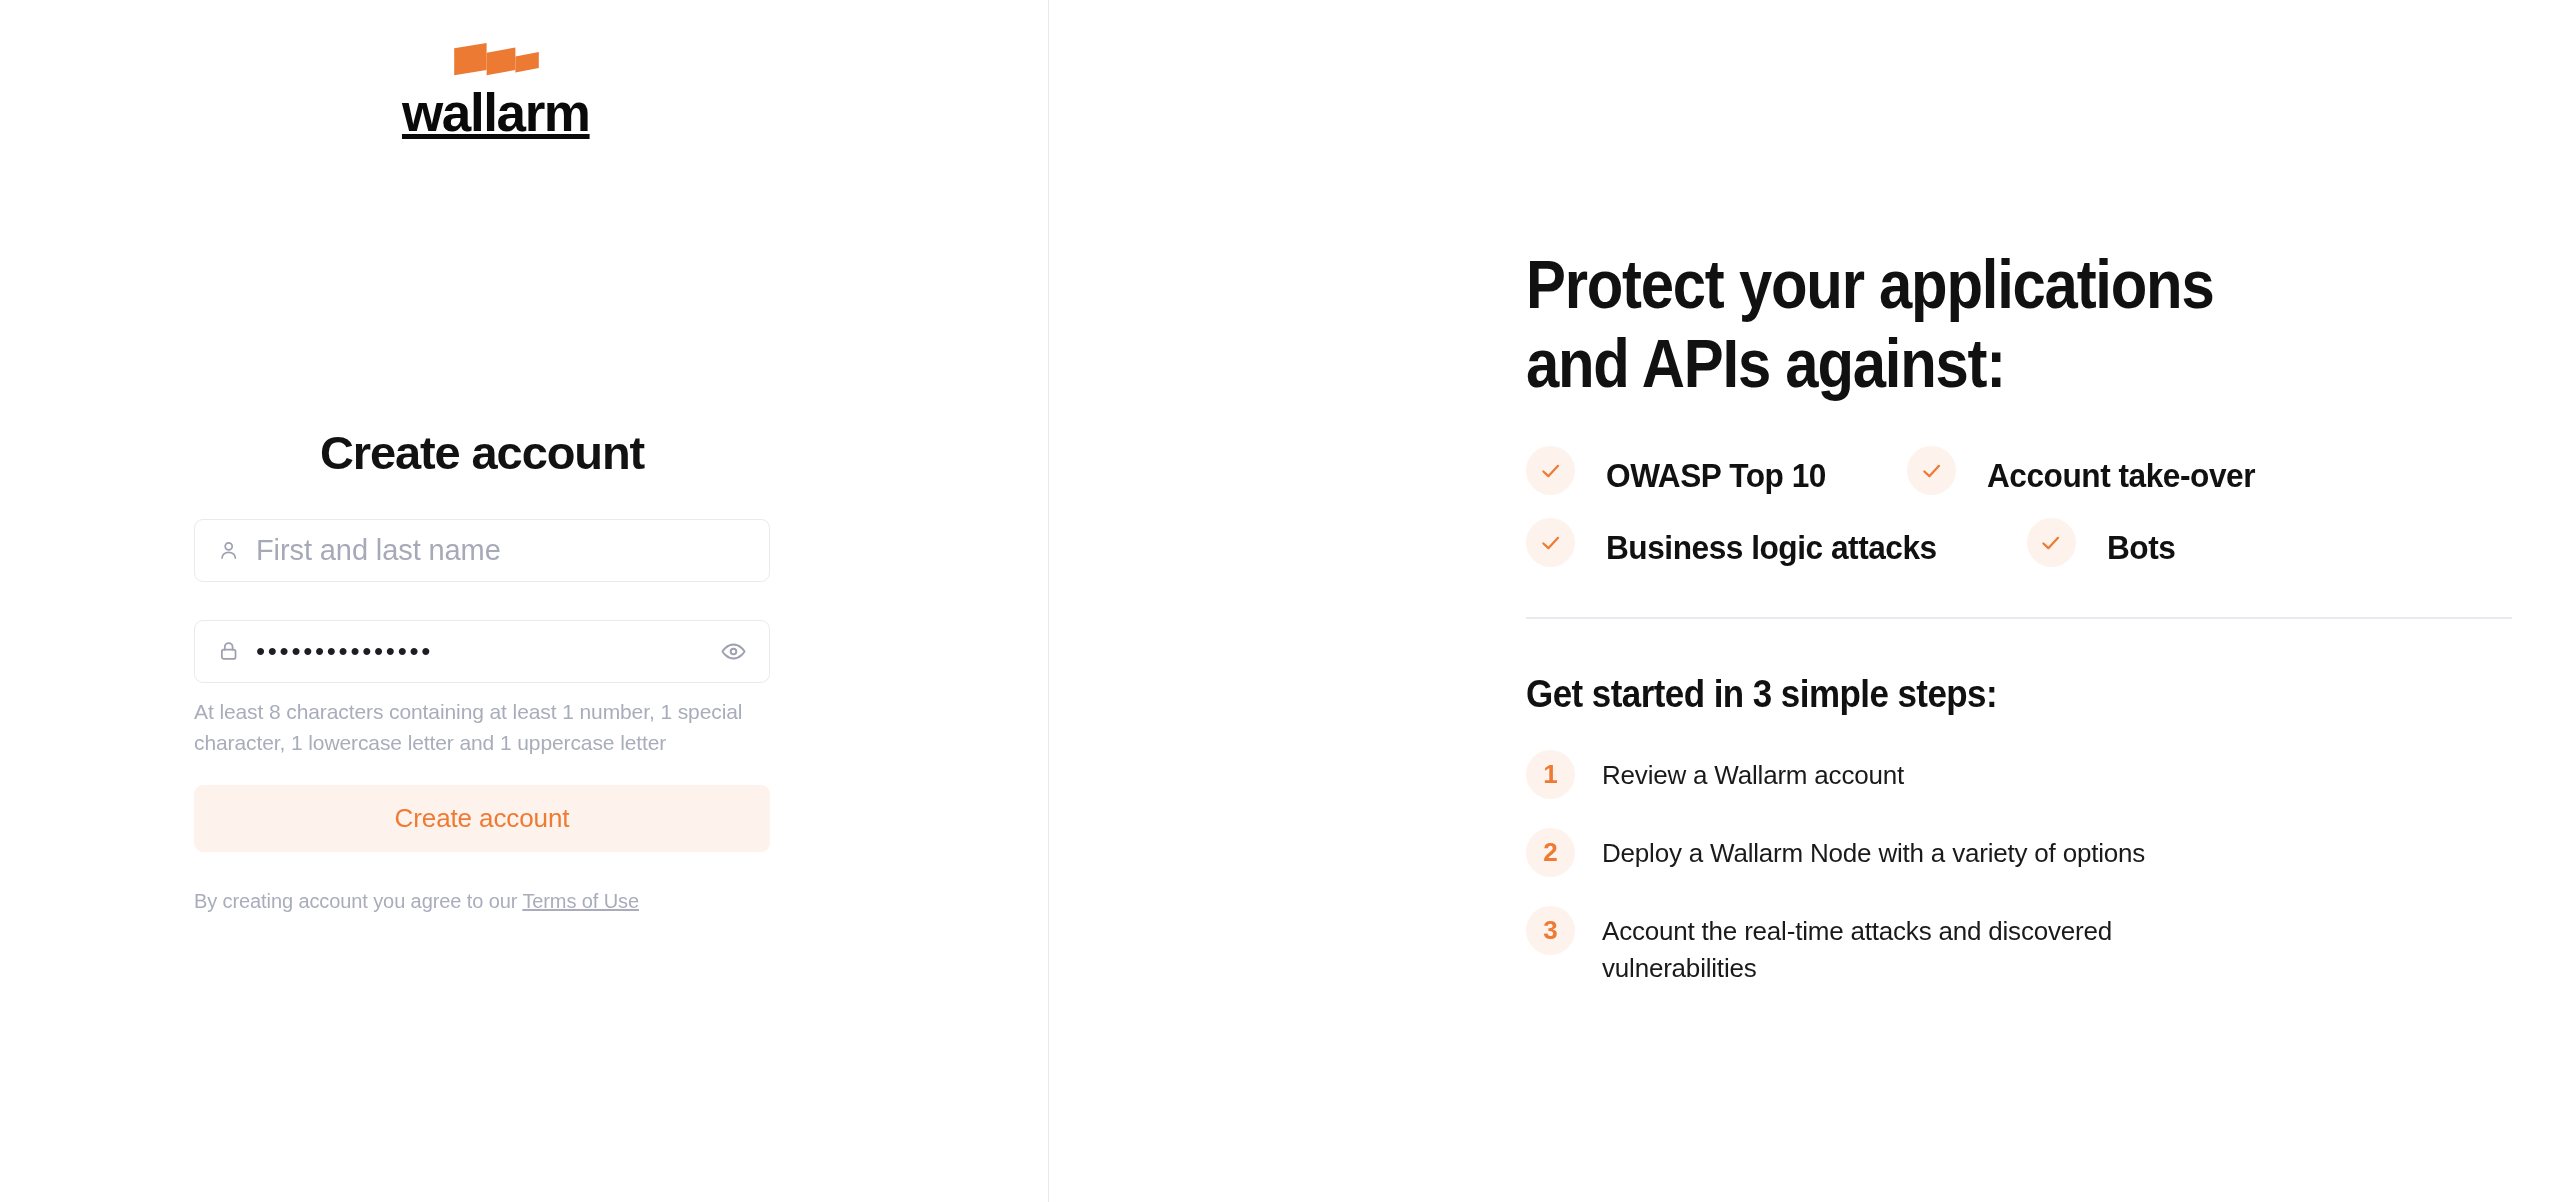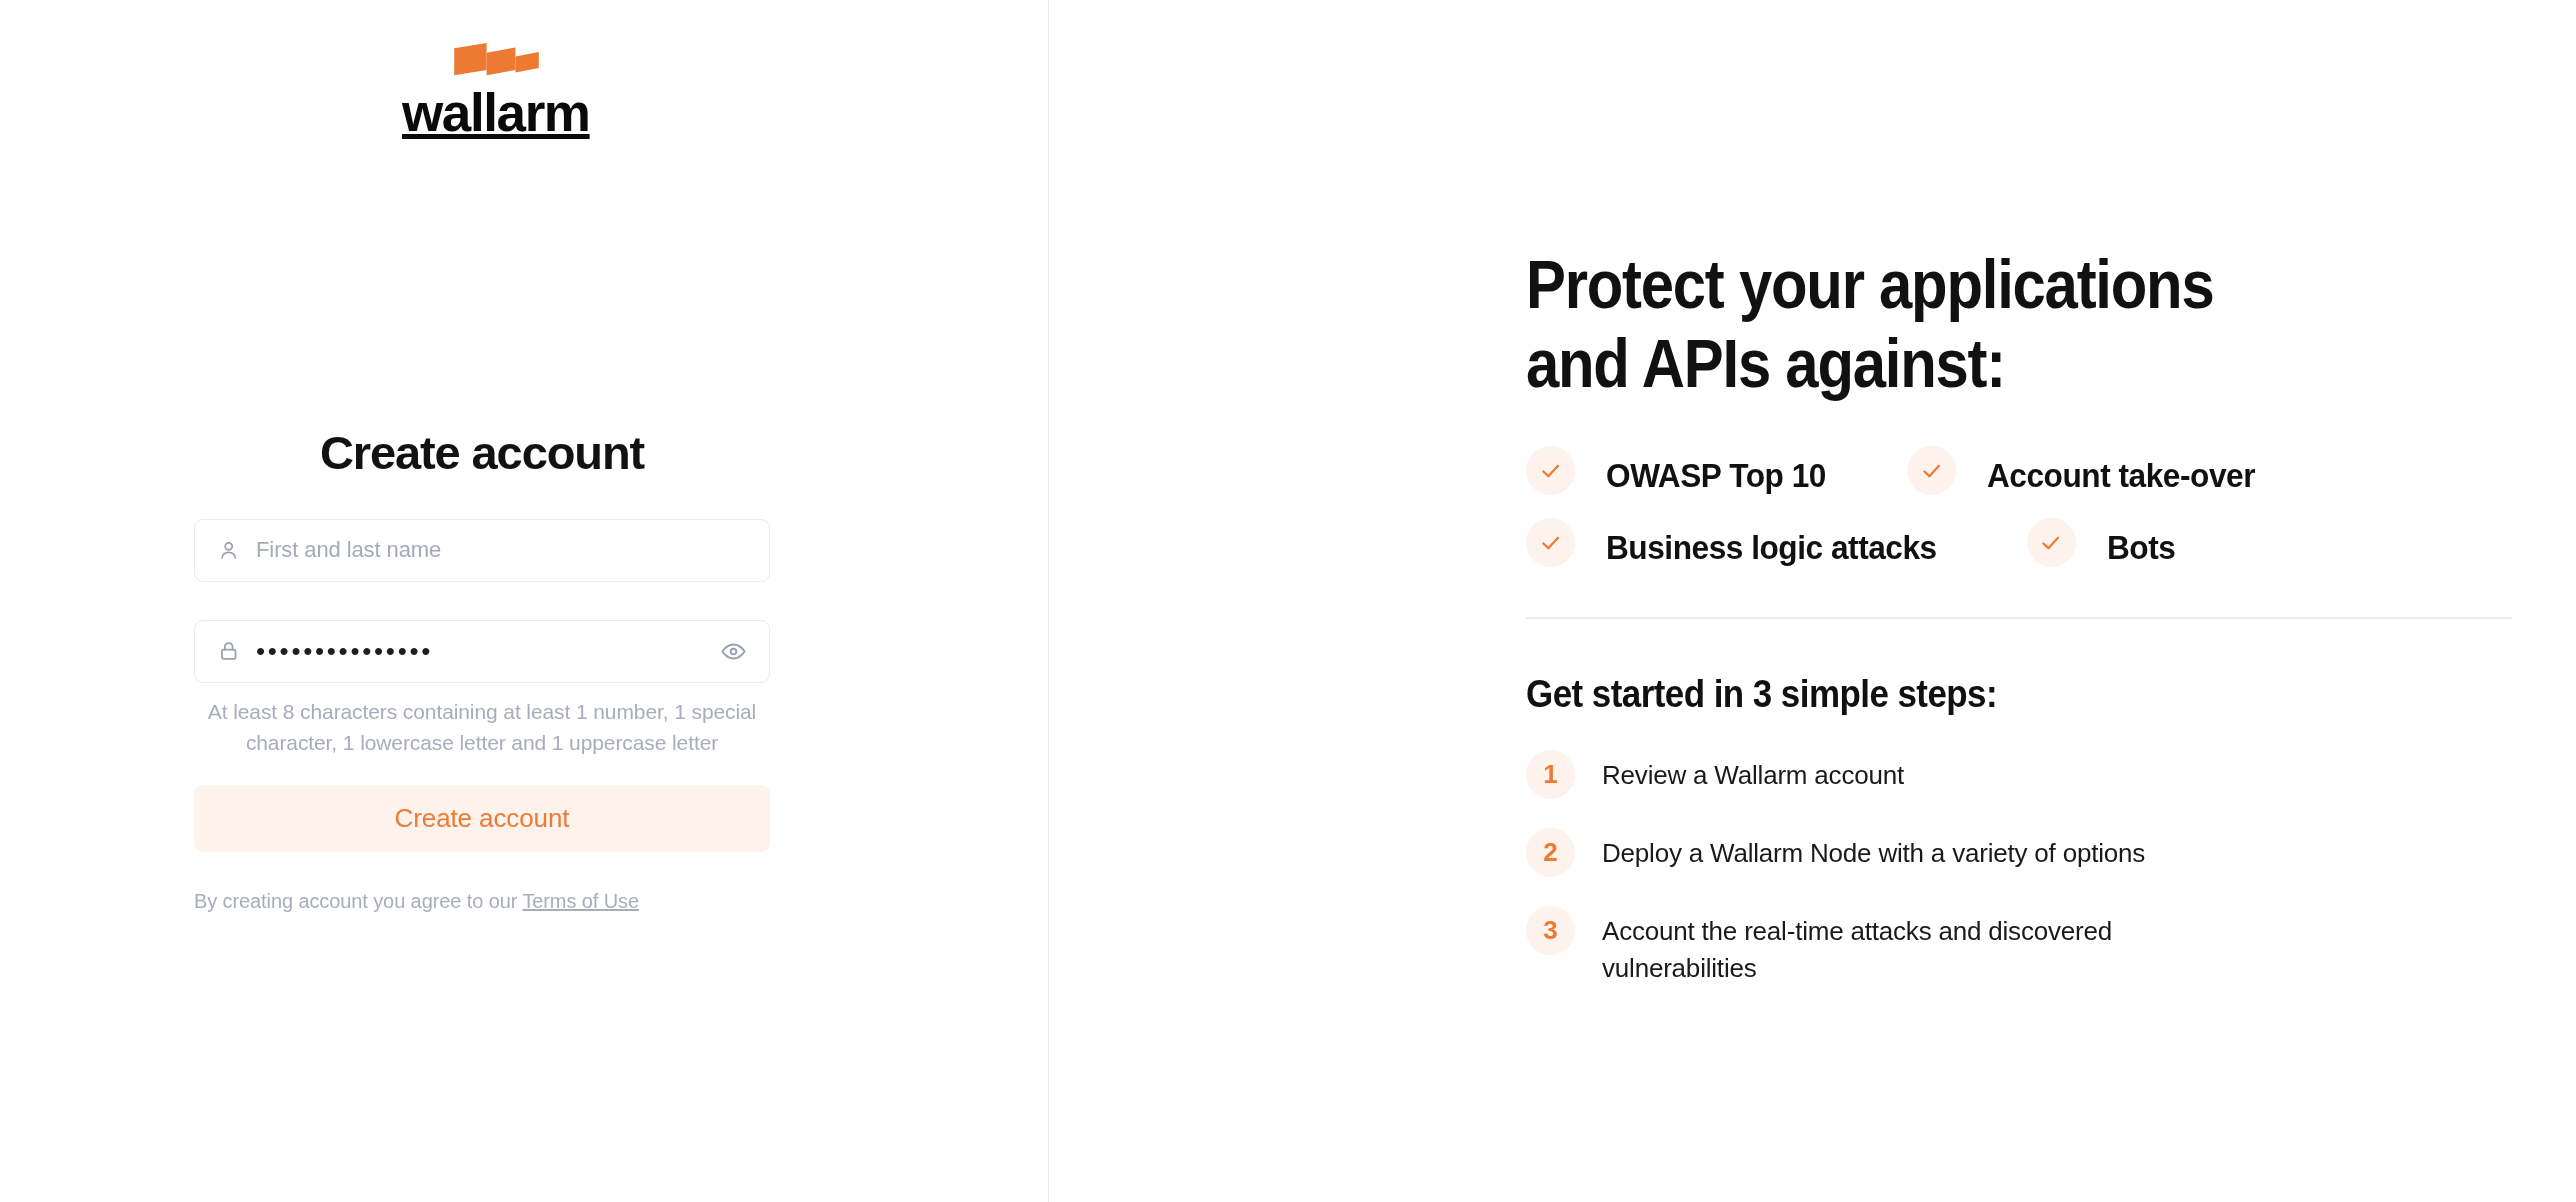--- a/index.html
+++ b/index.html
@@ -100,21 +100,21 @@
   }
   .field-icon svg { display: block; }
 
   .field-input {
     flex: 1;
     border: 0;
     outline: none;
     background: transparent;
     padding: 0 58px 0 61px;
     font-family: "Liberation Sans", sans-serif;
-    font-size: 22px;
+    font-size: 29px;
     color: #ec4899;
     letter-spacing: -0.1px;
   }
   .field-input::placeholder { color: #a6aab8; }
 
   .field-input.password-dots {
     font-size: 26px;
     letter-spacing: 2.7px;
     color: #1d1d24;
   }
@@ -137,21 +137,20 @@
   }
   .eye-btn svg { display: block; }
 
   .hint {
     width: 576px;
     margin-top: -21.6px;
     margin-bottom: 27px;
     font-size: 21px;
     line-height: 1.45;
     color: #a9adbb;
-    text-align: center;
     letter-spacing: -0.1px;
   }
 
   .primary-btn {
     width: 576px;
     height: 67px;
     border: 0;
     border-radius: 9px;
     background: #fdf2ec;
     color: #ef7a33;

